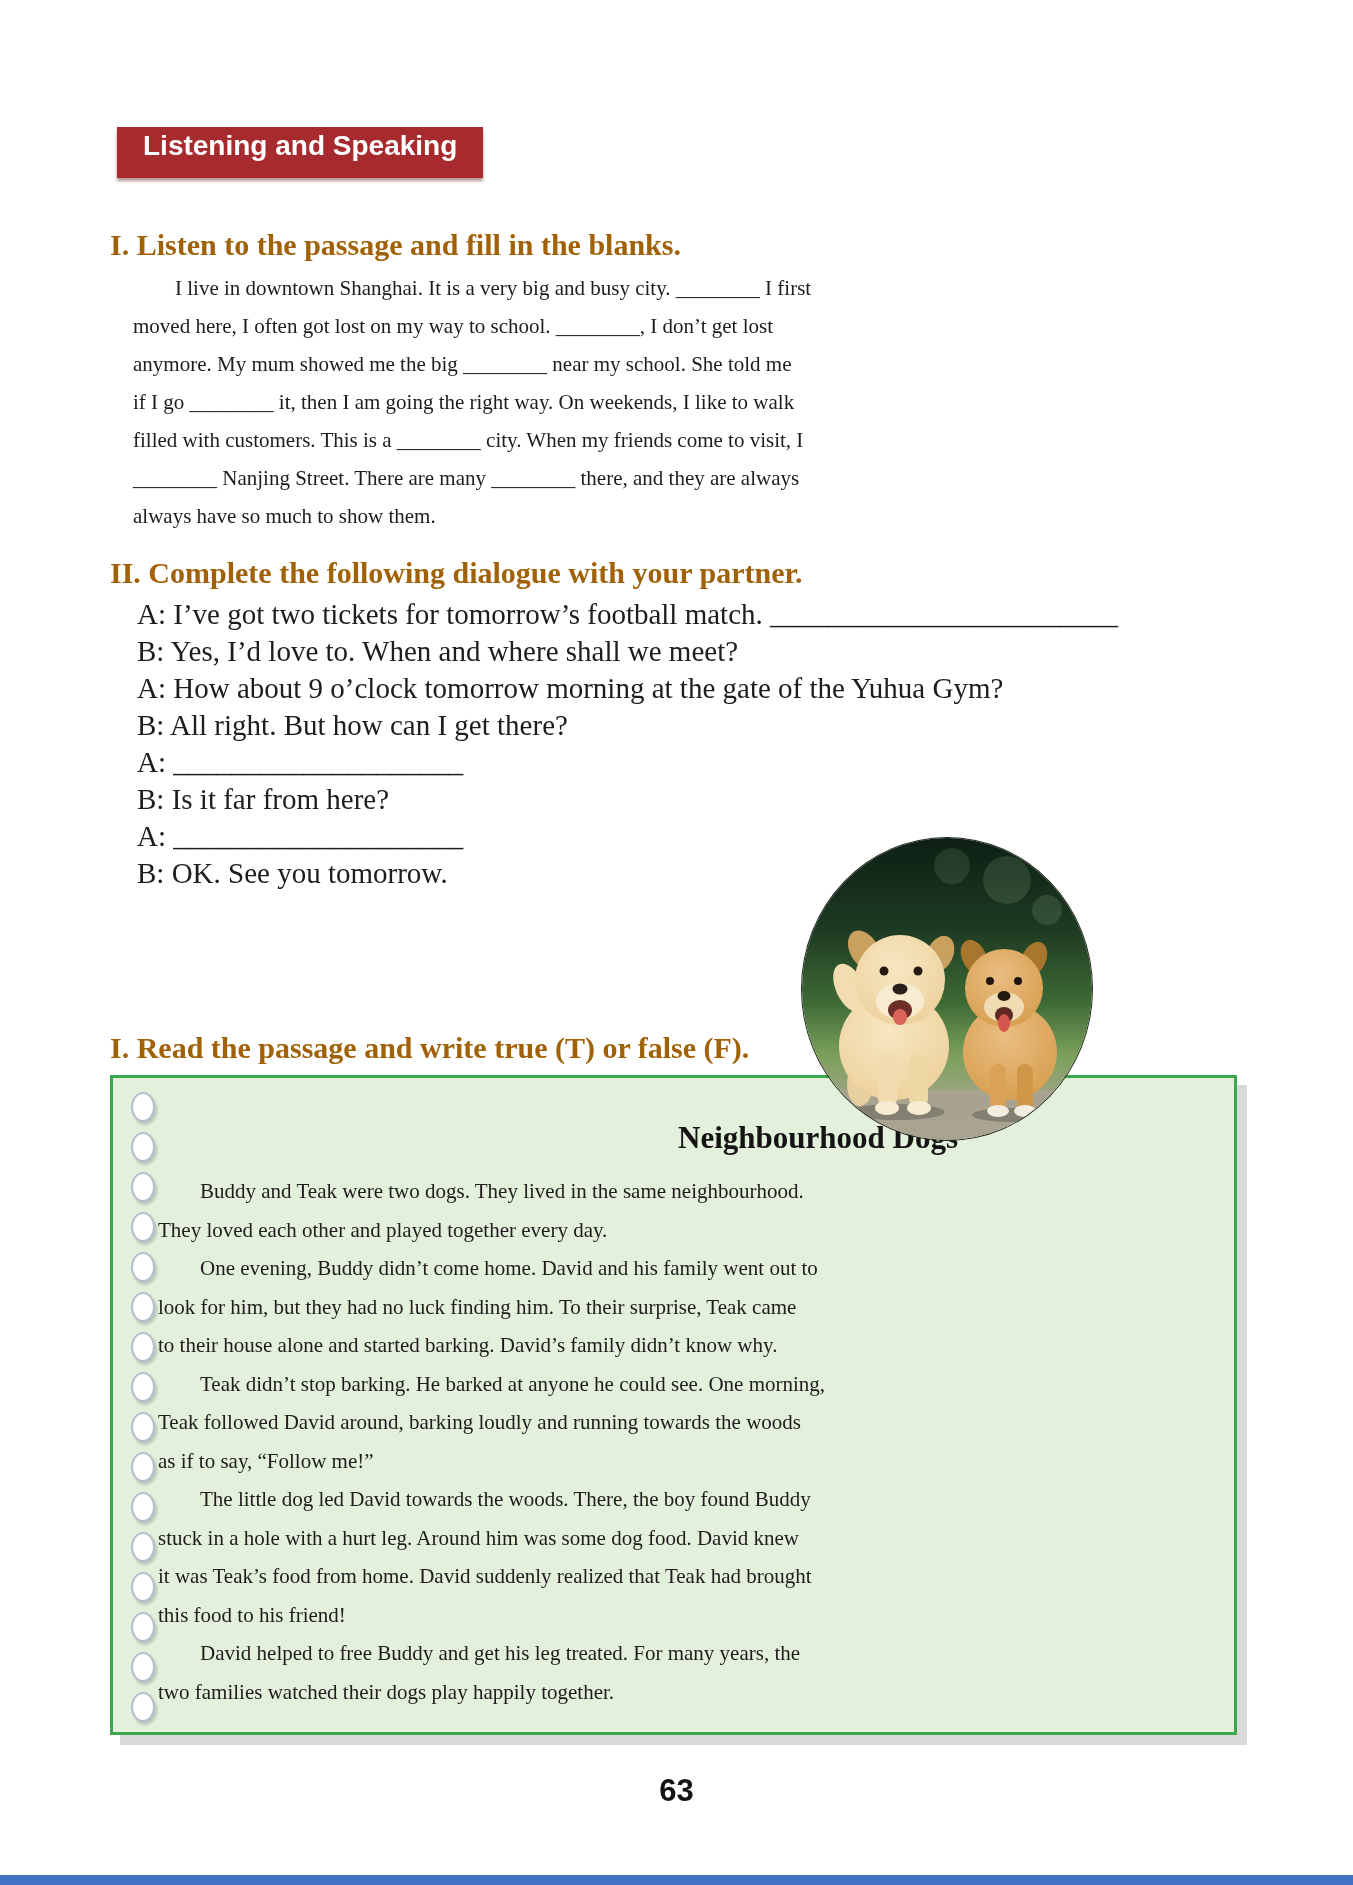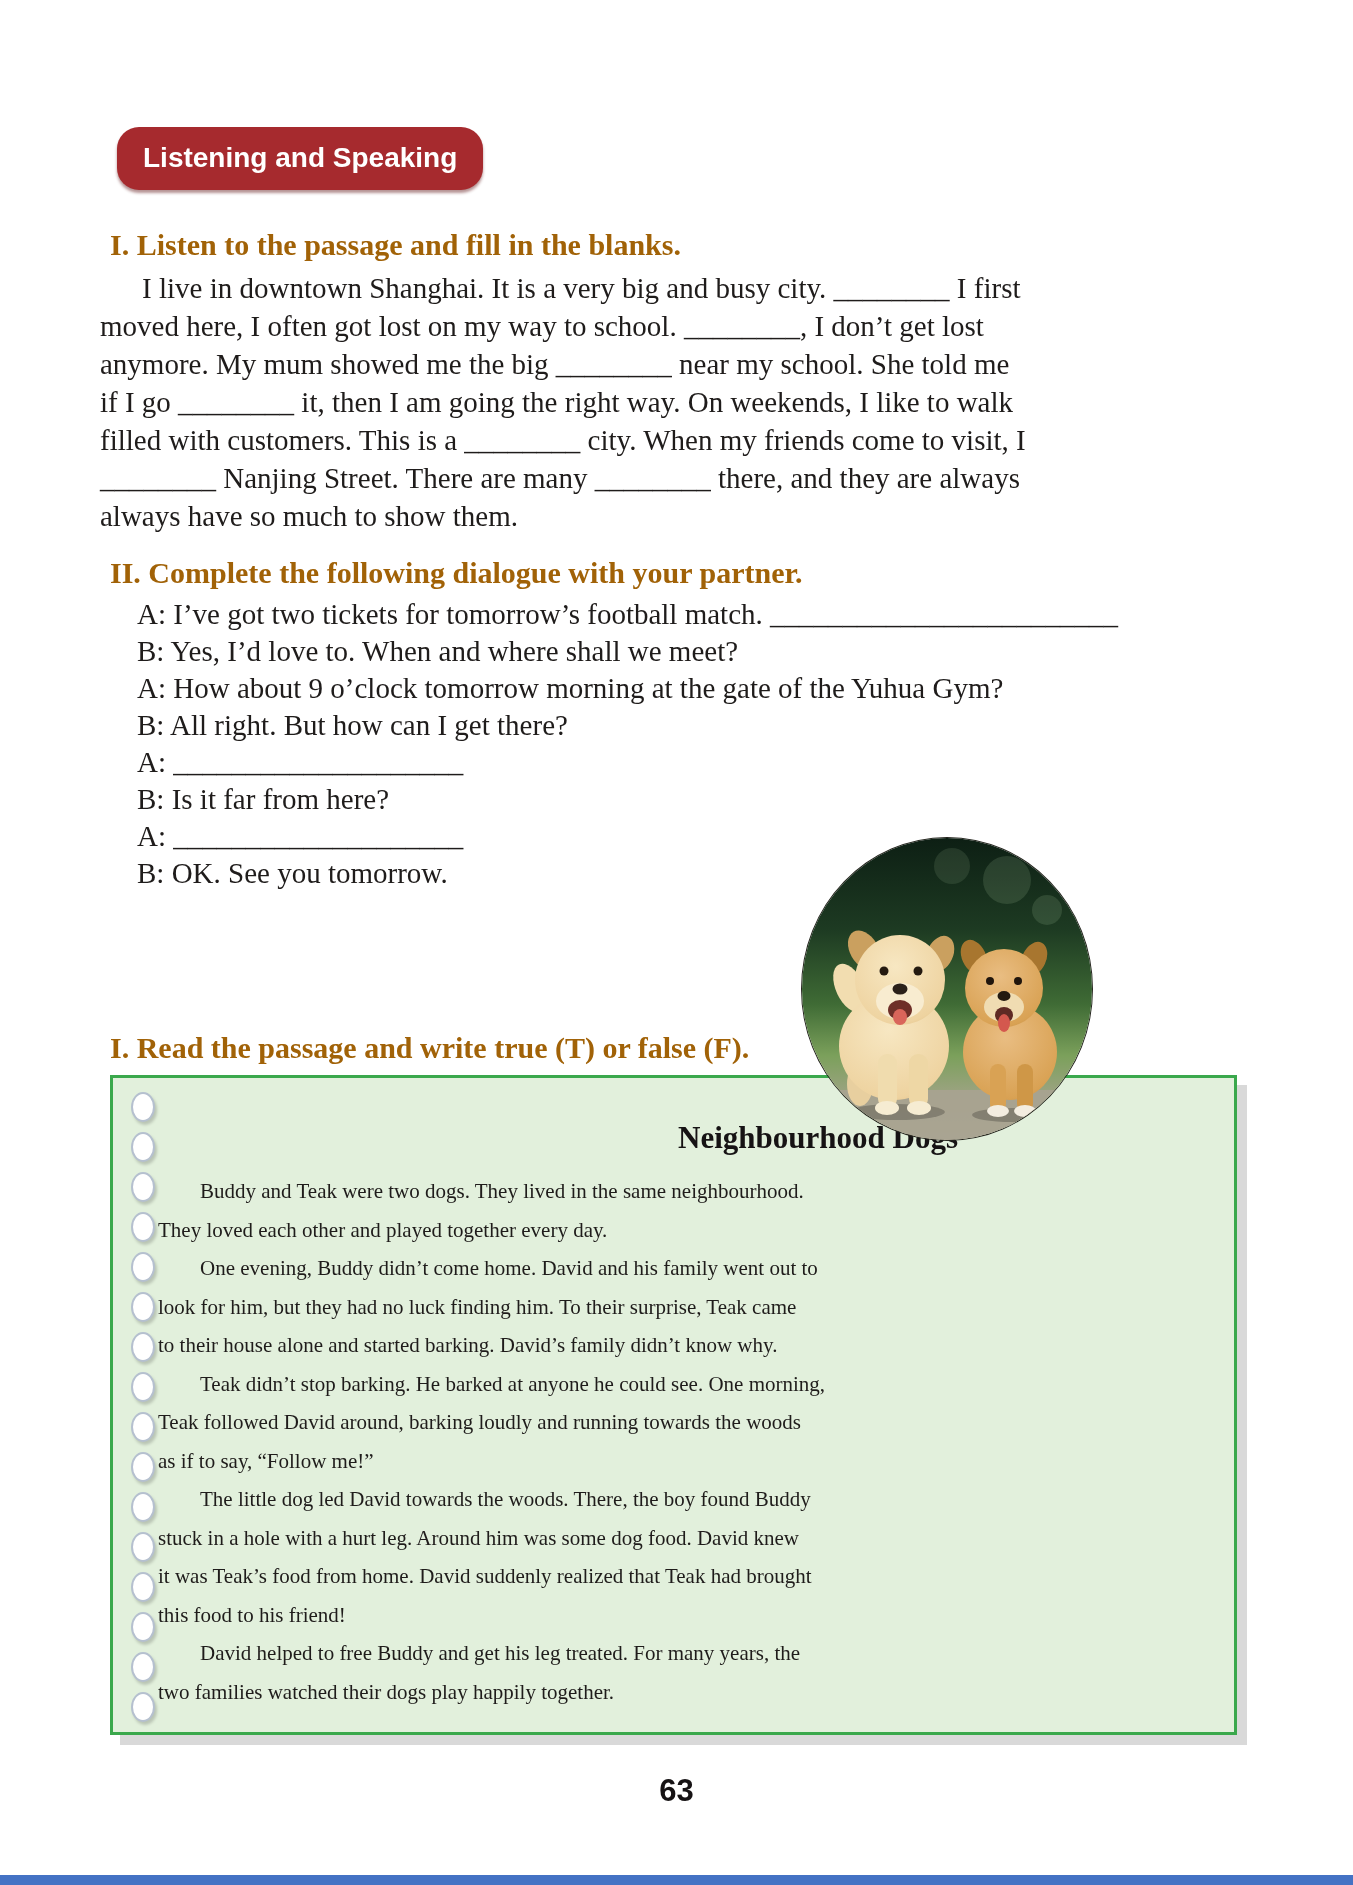--- a/index.html
+++ b/index.html
@@ -1,29 +1,29 @@
 <!DOCTYPE html>
 <html><head>
 <meta charset="utf-8">
 <style>
   html,body{margin:0;padding:0;background:#fff;}
   .page{position:relative;width:1353px;height:1885px;background:#ffffff;overflow:hidden;
         font-family:"Liberation Serif","DejaVu Serif",serif;color:#1f1c1b;}
   .badge{position:absolute;left:117px;background:#a62a2e;color:#ffffff;
          font-family:"Liberation Sans","DejaVu Sans",sans-serif;font-weight:bold;
-         font-size:28px;line-height:28px;padding:17px 26px 18px 26px;border-radius:22px;
+         font-size:28px;line-height:28px;padding:5px 26px 18px 26px;border-radius:0;
          box-shadow:0 3px 3px rgba(90,16,18,.45);}
   .badge1{top:127px;}
   .badge2{top:937px;}
   .task{position:absolute;left:110px;margin:0;font-size:30px;font-weight:bold;color:#a16207;
         font-family:"Liberation Serif","DejaVu Serif",serif;}
   .h1pos{top:228px;}
   .h2pos{top:556px;}
   .h3pos{top:1031px;}
-  .para{position:absolute;left:100px;top:269px;width:1085px;font-size:29px;line-height:38px;}
+  .para{position:absolute;left:133px;top:269px;width:1085px;font-size:21px;line-height:38px;}
   .para .line{white-space:pre;}
   .indent{padding-left:42px;}
   .dialog{position:absolute;left:137px;top:596px;width:1100px;font-size:29px;line-height:37px;}
   .dialog .line{white-space:pre;}
   .greenbox{position:absolute;left:110px;top:1075px;width:1127px;height:660px;
             background:#e2f0dc;border:3px solid #3aa84c;box-sizing:border-box;
             box-shadow:10px 10px 0 #d9d9d9;}
   .holes{position:absolute;left:18px;top:14px;display:flex;flex-direction:column;gap:10px;}
   .hole{display:block;width:24px;height:30px;border-radius:50%;background:#ffffff;
         border:2px solid #b5c0cf;box-sizing:border-box;box-shadow:2px 3px 3px rgba(0,0,0,.18);}

